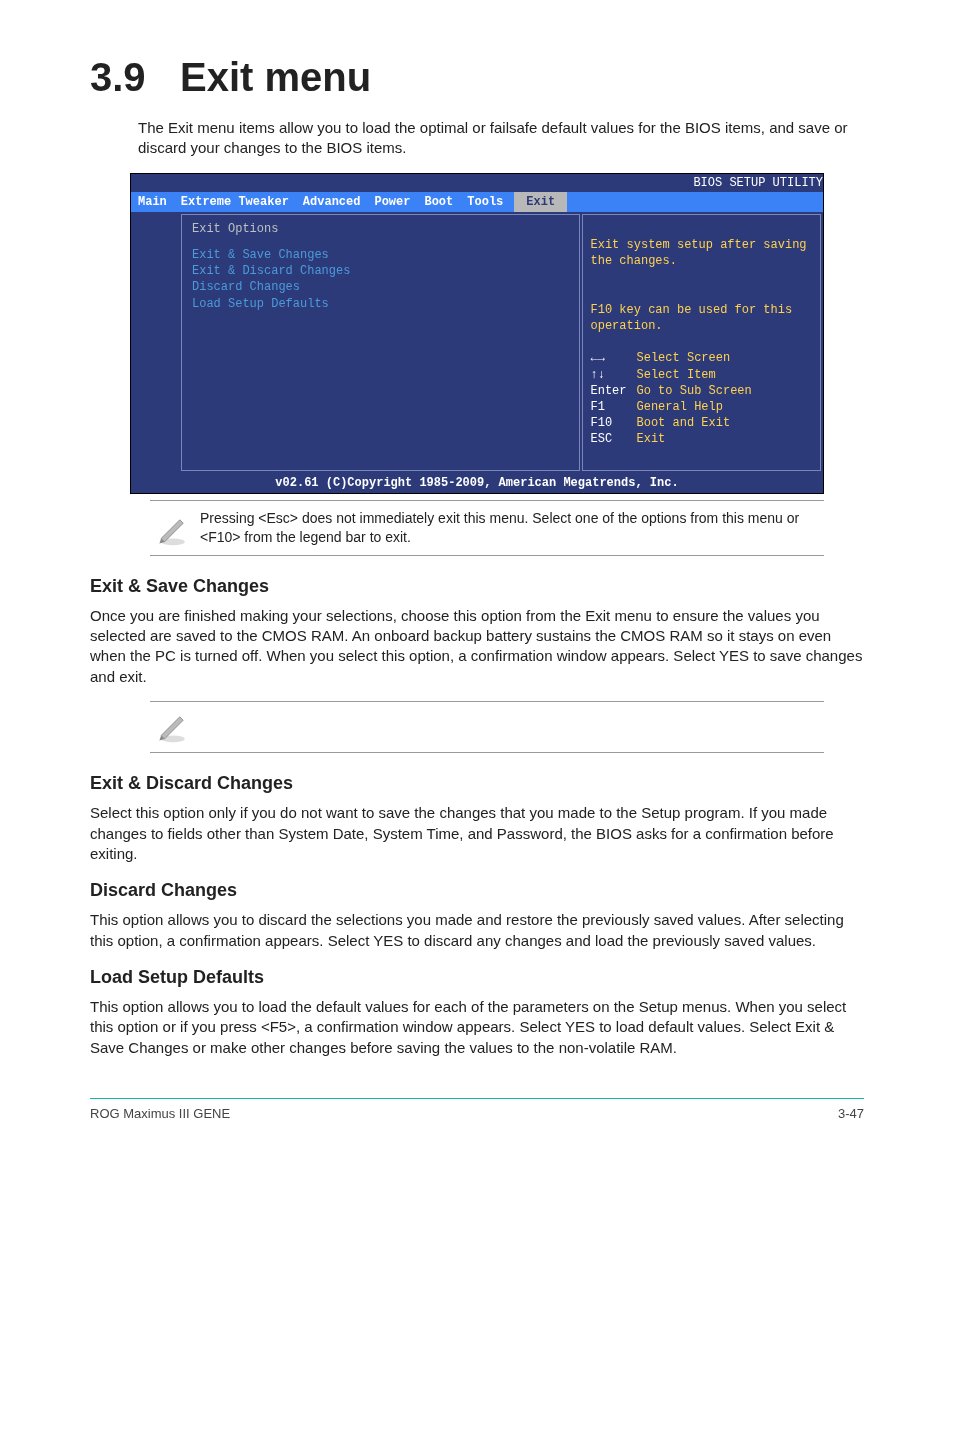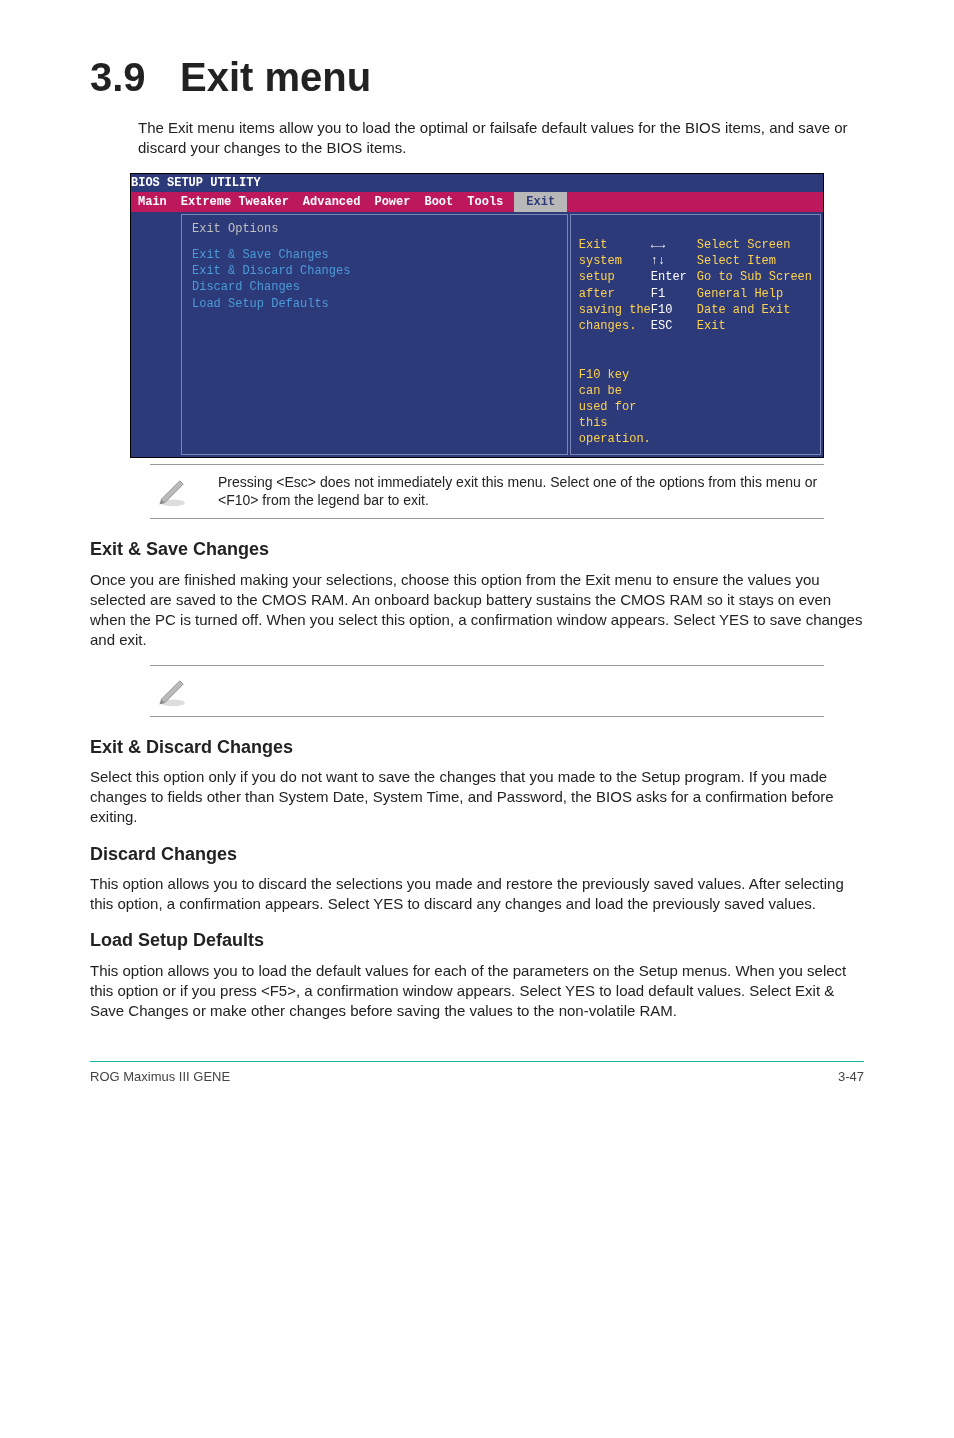--- a/index.html
+++ b/index.html
@@ -25,29 +25,29 @@
 
   
   .bios {
     font-family: "Courier New", Courier, monospace;
     font-size: 12px;
     color: #d6d6d6;
     margin: 0 40px 6px 40px;
     border: 1px solid #000;
   }
   .bios-title {
-    text-align: left;
+    text-align: right;
     background: #2d3a7a;
     color: #fff;
-    font-weight: bold;
+    font-weight: normal;
     padding: 1px 0;
   }
   .bios-tabs {
     display: flex;
-    background: #be185d;
+    background: #3b82f6;
     color: #fff;
     font-weight: bold;
   }
   .bios-tabs .tab { padding: 2px 7px; }
   .bios-tabs .tab.active {
     background: #b8b8b8;
     color: #2d3a7a;
     padding: 2px 12px;
     margin-left: 4px;
   }
@@ -63,46 +63,46 @@
     padding: 6px 10px 110px 10px;
   }
   .bios-left .options-label { color: #c0c0c0; margin-bottom: 10px; }
   .bios-left .item { color: #4b9bd8; white-space: pre; }
   .bios-right {
     flex: 1;
     border: 1px solid #7a85b8;
     margin: 2px 2px 2px 0;
     padding: 6px 8px;
     display: flex;
-    flex-direction: row;
+    flex-direction: column;
     justify-content: space-between;
   }
   .bios-right .top { color: #ffd24d; white-space: pre-line; }
   .bios-right .nav {
     color: #ffd24d;
     white-space: pre;
   }
   .bios-right .nav .key { color: #fff; display: inline-block; width: 46px; }
   .bios-footer {
     text-align: center;
     background: #2d3a7a;
     color: #fff;
     font-weight: bold;
     padding: 2px 0;
   }
 
   
   .note {
     display: flex;
-    align-items: center;
+    align-items: flex-end;
     margin: 2px 40px 18px 60px;
     border-top: 1px solid #999;
     border-bottom: 1px solid #999;
     padding: 8px 6px;
-    gap: 28px;
+    gap: 10px;
   }
   .note .pencil {
     width: 34px; height: 34px; flex: 0 0 34px;
     position: relative;
   }
   .note .pencil svg { width: 100%; height: 100%; }
   .note .note-text { font-size: 14px; line-height: 1.35; }
 
   h2.section {
     font-size: 18px;
@@ -153,25 +153,26 @@
     <div class="bios-right">
       <div class="top">
         <span>Exit system setup after saving the changes.</span><br><br>
         <span>F10 key can be used for this operation.</span>
       </div>
       <div class="nav">
 <span class="key">←→</span><span>Select Screen</span>
 <span class="key">↑↓</span><span>Select Item</span>
 <span class="key">Enter</span><span>Go to Sub Screen</span>
 <span class="key">F1</span><span>General Help</span>
-<span class="key">F10</span><span>Date and Exit</span>
+<span class="key">F10</span><span>Boot and Exit</span>
 <span class="key">ESC</span><span>Exit</span>
       </div>
     </div>
   </div>
+  <div class="bios-footer">v02.61 (C)Copyright 1985-2009, American Megatrends, Inc.</div>
 </div>
 
 <div class="note">
   <div class="pencil">
     <svg viewBox="0 0 40 40">
         <ellipse cx="20" cy="34" rx="14" ry="4" fill="#ddd"></ellipse>
         <polygon points="6,30 28,8 32,12 10,34" fill="#bbb" stroke="#888"></polygon>
         <polygon points="6,30 10,34 4,36" fill="#888"></polygon>
       </svg>
   </div>

